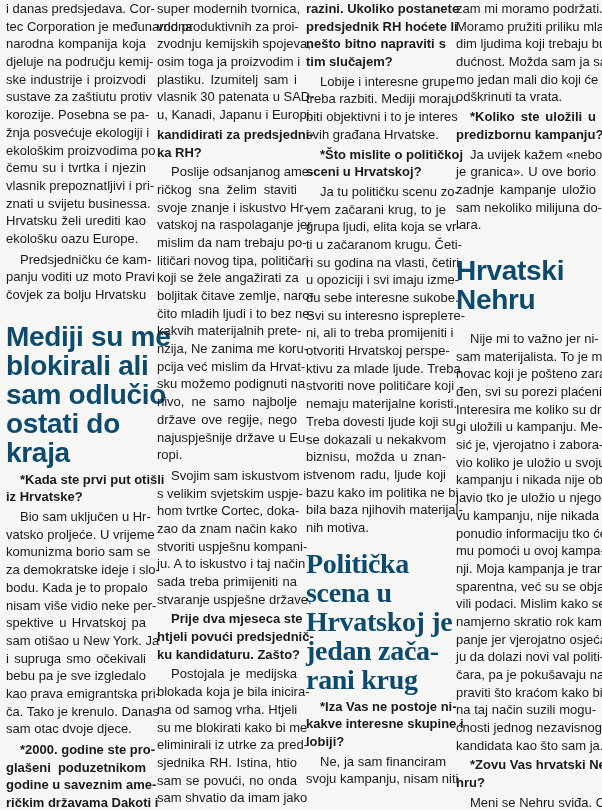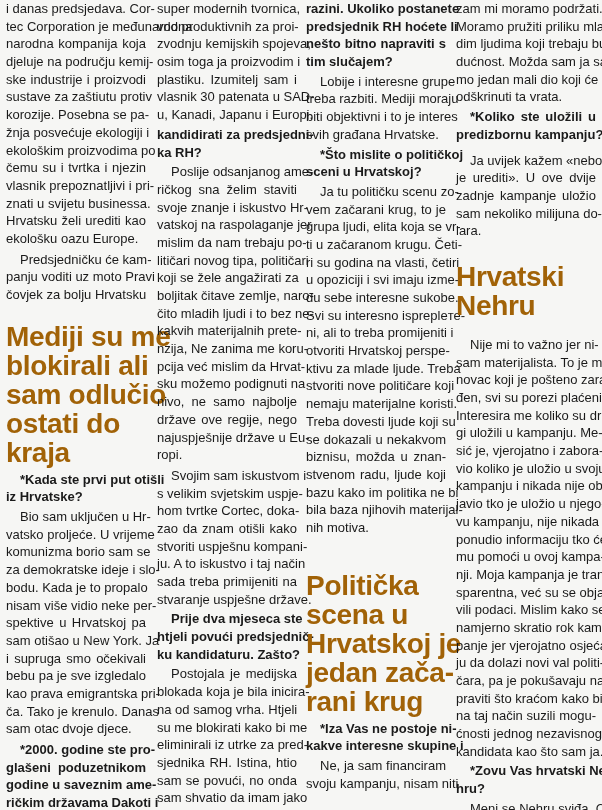--- a/index.html
+++ b/index.html
@@ -16,21 +16,21 @@
   .line {
     font-size: 13px; line-height: 17.7px; height: 17.7px;
     white-space: nowrap; text-align: justify; text-align-last: justify;
     overflow: visible;
   }
   .line.last { text-align-last: left; }
   .line.ind { padding-left: 14px; }
   .line.b { font-weight: bold; }
   .head {
     font-weight: bold; font-size: 28px; line-height: 29px; letter-spacing: -0.3px;
-    color: #a16207; white-space: nowrap;
+    color: #0c4a6e; white-space: nowrap;
   }
 </style>
 </head>
 <body>
 
 <div class="col c1" id="c1">
     <div>
       <div class="line">i danas predsjedava. Cor-</div>
       <div class="line">tec Corporation je međunarodna</div>
       <div class="line">narodna kompanija koja</div>
@@ -114,21 +114,21 @@
       <div class="line">sku možemo podignuti na</div>
       <div class="line">nivo, ne samo najbolje</div>
       <div class="line">države ove regije, nego</div>
       <div class="line">najuspješnije države u Eu-</div>
       <div class="line last">ropi.</div>
     </div>
     <div style="margin-top: 3px;">
       <div class="line ind">Svojim sam iskustvom i</div>
       <div class="line">s velikim svjetskim uspje-</div>
       <div class="line">hom tvrtke Cortec, doka-</div>
-      <div class="line">zao da znam otišli kako</div>
+      <div class="line">zao da znam način kako</div>
       <div class="line">stvoriti uspješnu kompani-</div>
       <div class="line">ju. A to iskustvo i taj način</div>
       <div class="line">sada treba primijeniti na</div>
       <div class="line last">stvaranje uspješne države.</div>
     </div>
     <div style="margin-top: 2px;">
       <div class="line b ind">Prije dva mjeseca ste</div>
       <div class="line b">htjeli povući predsjednič-</div>
       <div class="line b last">ku kandidaturu. Zašto?</div>
     </div>
@@ -175,52 +175,53 @@
       <div class="line">stvoriti nove političare koji</div>
       <div class="line">nemaju materijalne koristi.</div>
       <div class="line">Treba dovesti ljude koji su</div>
       <div class="line">se dokazali u nekakvom</div>
       <div class="line">biznisu, možda u znan-</div>
       <div class="line">stvenom radu, ljude koji</div>
       <div class="line">bazu kako im politika ne bi</div>
       <div class="line">bila baza njihovih materijal-</div>
       <div class="line last">nih motiva.</div>
     </div>
-    <div style="margin-top: 34px; margin-bottom: 4px;">
+    <div style="margin-top: 12px; margin-bottom: 4px; font-family: Liberation Serif, serif;">
       <div class="head">Politička</div>
       <div class="head">scena u</div>
       <div class="head">Hrvatskoj je</div>
       <div class="head">jedan zača-</div>
       <div class="head">rani krug</div>
     </div>
     <div>
       <div class="line b ind">*Iza Vas ne postoje ni-</div>
       <div class="line b">kakve interesne skupine i</div>
+      <div class="line b last">lobiji?</div>
     </div>
     <div style="margin-top: 2px;">
       <div class="line ind">Ne, ja sam financiram</div>
       <div class="line">svoju kampanju, nisam niti</div>
     </div>
   </div>
 <div class="col c4" id="c4">
     <div>
       <div class="line">zam mi moramo podržati.</div>
       <div class="line">Moramo pružiti priliku mla-</div>
       <div class="line">dim ljudima koji trebaju bu-</div>
       <div class="line">dućnost. Možda sam ja sa-</div>
       <div class="line">mo jedan mali dio koji će</div>
       <div class="line last">odškrinuti ta vrata.</div>
     </div>
     <div style="margin-top: 2px;">
       <div class="line b ind">*Koliko ste uložili u</div>
       <div class="line b last">predizbornu kampanju?</div>
     </div>
-    <div style="margin-top: 8px;">
+    <div style="margin-top: 2px;">
       <div class="line ind">Ja uvijek kažem «nebo</div>
-      <div class="line">je urediti». U ove dvije</div>
+      <div class="line">je granica». U ove borio</div>
       <div class="line">zadnje kampanje uložio</div>
       <div class="line">sam nekoliko milijuna do-</div>
       <div class="line last">lara.</div>
     </div>
     <div style="margin-top: 22px; margin-bottom: 16px;">
       <div class="head">Hrvatski</div>
       <div class="head">Nehru</div>
     </div>
     <div>
       <div class="line ind">Nije mi to važno jer ni-</div>

